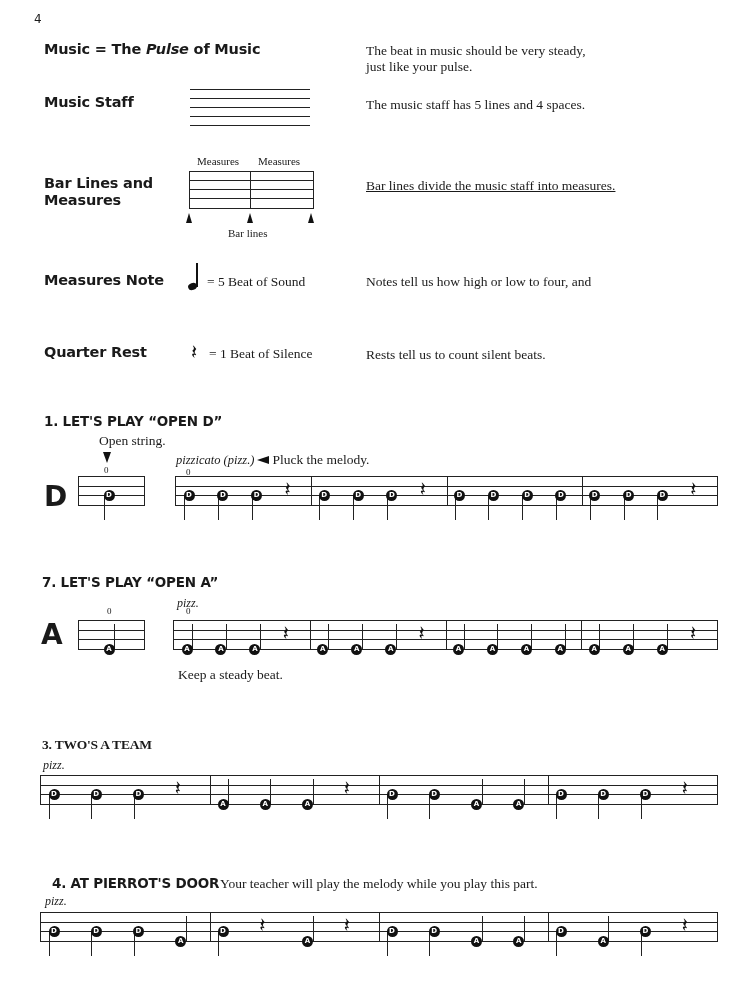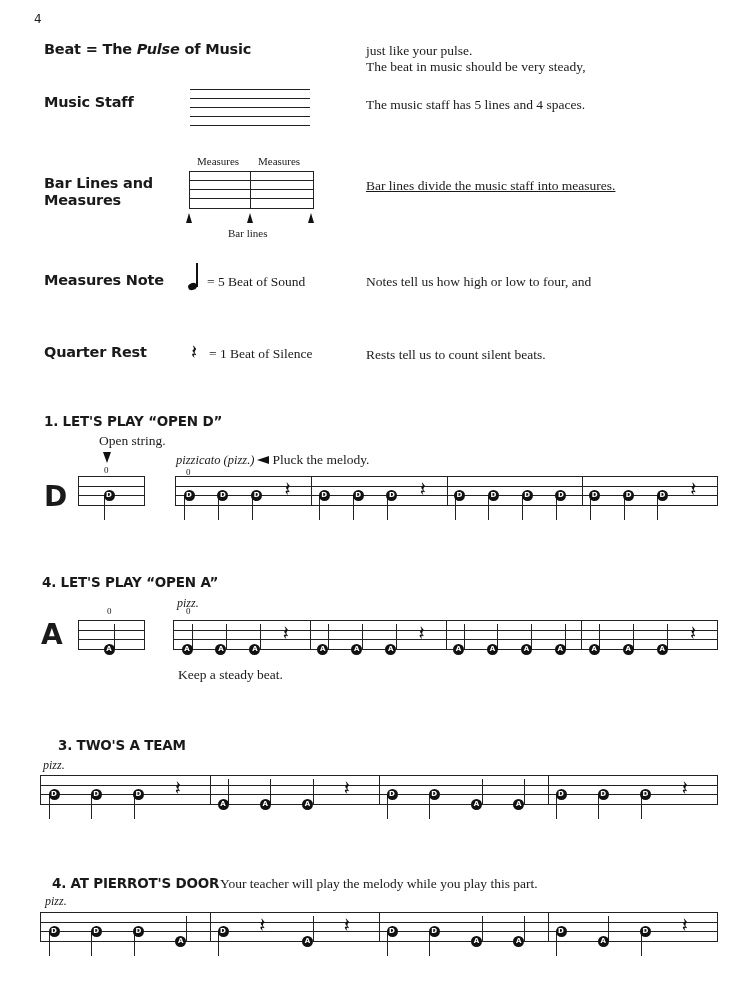--- a/index.html
+++ b/index.html
@@ -22,24 +22,24 @@
     .big-letter { font-family:"DejaVu Sans", sans-serif; font-weight:bold; font-size:28px; }
     .tri-up { position:absolute; width:0; height:0; border-left:3.5px solid transparent; border-right:3.5px solid transparent; border-bottom:10px solid #111; }
     .tri-down { position:absolute; width:0; height:0; border-left:4.5px solid transparent; border-right:4.5px solid transparent; border-top:11px solid #111; }
     .tri-left { display:inline-block; width:0; height:0; border-top:4px solid transparent; border-bottom:4px solid transparent; border-right:12px solid #111; vertical-align:middle; margin:0 3px 2px 3px; }
   </style>
 </head>
 <body>
 
 <div class="abs page-num">4</div>
 
-<div class="abs term sans-bold" style="top:41px;"><span>Beat = The </span><i>Pulse</i><span> of Music</span></div>
+<div class="abs term sans-bold" style="top:41px;"><span>Music = The </span><i>Pulse</i><span> of Music</span></div>
 <div class="abs desc serif" style="top:43px;">
+  <div>The beat in music should be very steady,</div>
   <div>just like your pulse.</div>
-  <div>The beat in music should be very steady,</div>
 </div>
 
 <div class="abs term sans-bold" style="top:94px;">Music Staff</div>
 <div class="staff" style="left:190px; top:89px; width:120px; height:38px;">
   <div class="staff-line" style="top:0px;"></div>
   <div class="staff-line" style="top:9px;"></div>
   <div class="staff-line" style="top:18px;"></div>
   <div class="staff-line" style="top:27px;"></div>
   <div class="staff-line" style="top:36px;"></div>
 </div>
@@ -133,21 +133,21 @@
     <div class="barline" style="left: 405.75px; top: 0px; height: 30px;"></div>
     <div class="stem" style="left: 413.75px; top: 19px; height: 25px;"></div>
     <div class="note" style="left: 413.25px; top: 13.5px;">D</div>
     <div class="stem" style="left: 447.562px; top: 19px; height: 25px;"></div>
     <div class="note" style="left: 447.062px; top: 13.5px;">D</div>
     <div class="stem" style="left: 481.375px; top: 19px; height: 25px;"></div>
     <div class="note" style="left: 480.875px; top: 13.5px;">D</div>
     <div class="rest" style="left: 514.188px; top: 3px;">𝄽</div>
   </div>
 
-<div class="abs heading sans-bold" style="left:42px; top:574px;">4. LET'S PLAY “OPEN A”</div>
+<div class="abs heading sans-bold" style="left:42px; top:574px;">7. LET'S PLAY “OPEN A”</div>
 <div class="abs serif" style="left:107px; top:606px; font-size:9px;">0</div>
 <div class="abs serif" style="left:177px; top:596px; font-size:12px;"><i>pizz.</i></div>
 <div class="abs serif" style="left:186px; top:606px; font-size:9px;">0</div>
 <div class="abs big-letter" style="left:41px; top:618px;">A</div>
 <div id="ex2-open" class="staff" style="left: 78px; top: 620px; width: 65px; height: 30px; border-left: 1px solid rgb(34, 34, 34); border-right: 1px solid rgb(34, 34, 34);">
     <div class="staff-line" style="top: 0px;"></div>
     <div class="staff-line" style="top: 10px;"></div>
     <div class="staff-line" style="top: 19px;"></div>
     <div class="staff-line" style="top: 29px;"></div>
     <div class="stem" style="left: 35px; top: 4px; height: 25px;"></div>
@@ -186,21 +186,21 @@
     <div class="stem" style="left: 425.25px; top: 4px; height: 25px;"></div>
     <div class="note" style="left: 414.75px; top: 23.5px;">A</div>
     <div class="stem" style="left: 459.188px; top: 4px; height: 25px;"></div>
     <div class="note" style="left: 448.688px; top: 23.5px;">A</div>
     <div class="stem" style="left: 493.125px; top: 4px; height: 25px;"></div>
     <div class="note" style="left: 482.625px; top: 23.5px;">A</div>
     <div class="rest" style="left: 516.062px; top: 3px;">𝄽</div>
   </div>
 <div class="abs serif" style="left:178px; top:667px; font-size:13.5px;">Keep a steady beat.</div>
 
-<div class="abs heading sans-bold" style="left:58px; top:737px;">3. TWO'S A TEAM</div>
+<div class="abs heading sans-bold" style="left:42px; top:737px;font-family:Liberation Serif, serif;">3. TWO'S A TEAM</div>
 <div class="abs serif" style="left:43px; top:758px; font-size:12px;"><i>pizz.</i></div>
 <div id="ex3-staff" class="staff" style="left: 40px; top: 775px; width: 676px; height: 30px; border-left: 1px solid rgb(34, 34, 34); border-right: 1px solid rgb(34, 34, 34);">
     <div class="staff-line" style="top: 0px;"></div>
     <div class="staff-line" style="top: 10px;"></div>
     <div class="staff-line" style="top: 19px;"></div>
     <div class="staff-line" style="top: 29px;"></div>
     <div class="stem" style="left: 8px; top: 19px; height: 25px;"></div>
     <div class="note" style="left: 7.5px; top: 13.5px;">D</div>
     <div class="stem" style="left: 50.25px; top: 19px; height: 25px;"></div>
     <div class="note" style="left: 49.75px; top: 13.5px;">D</div>

